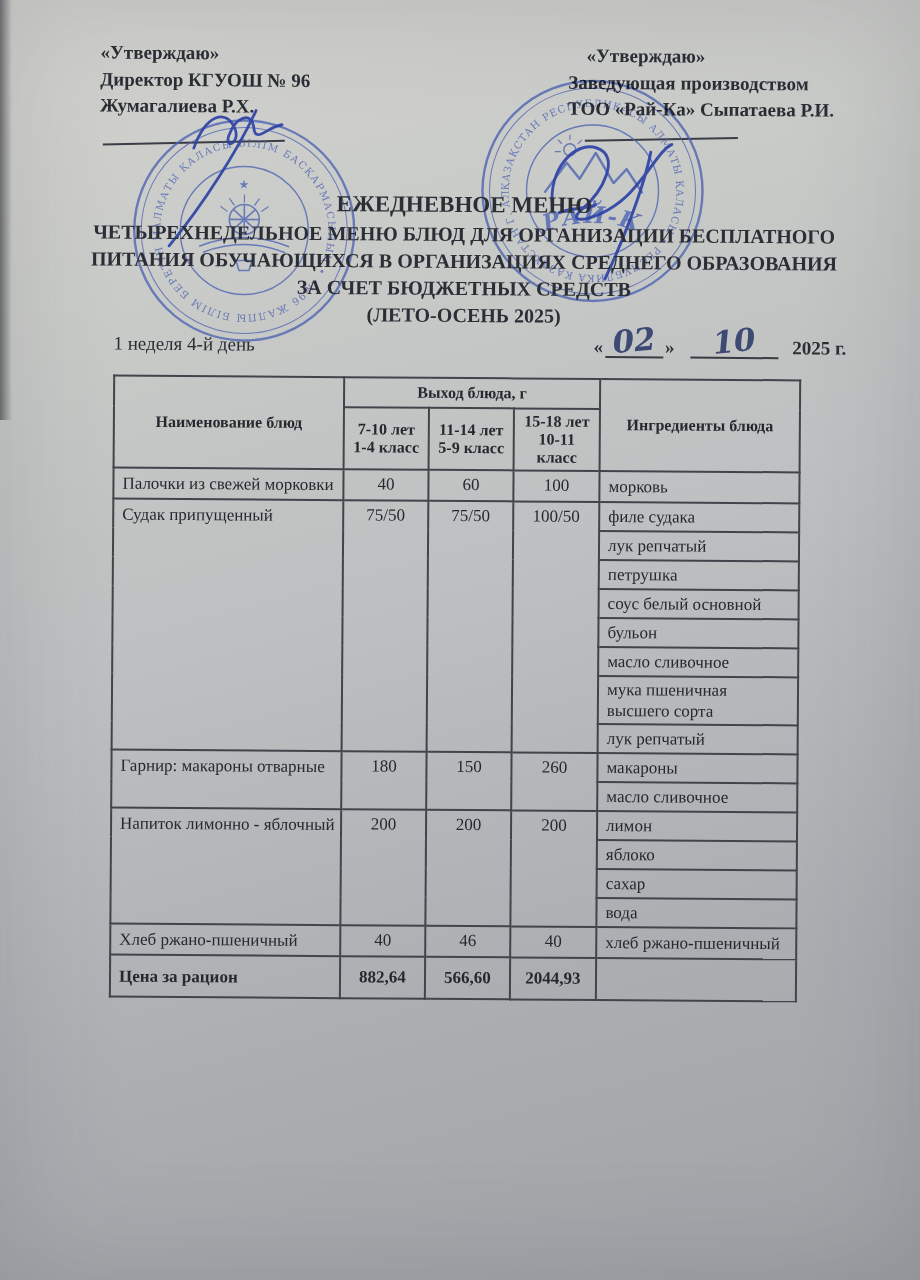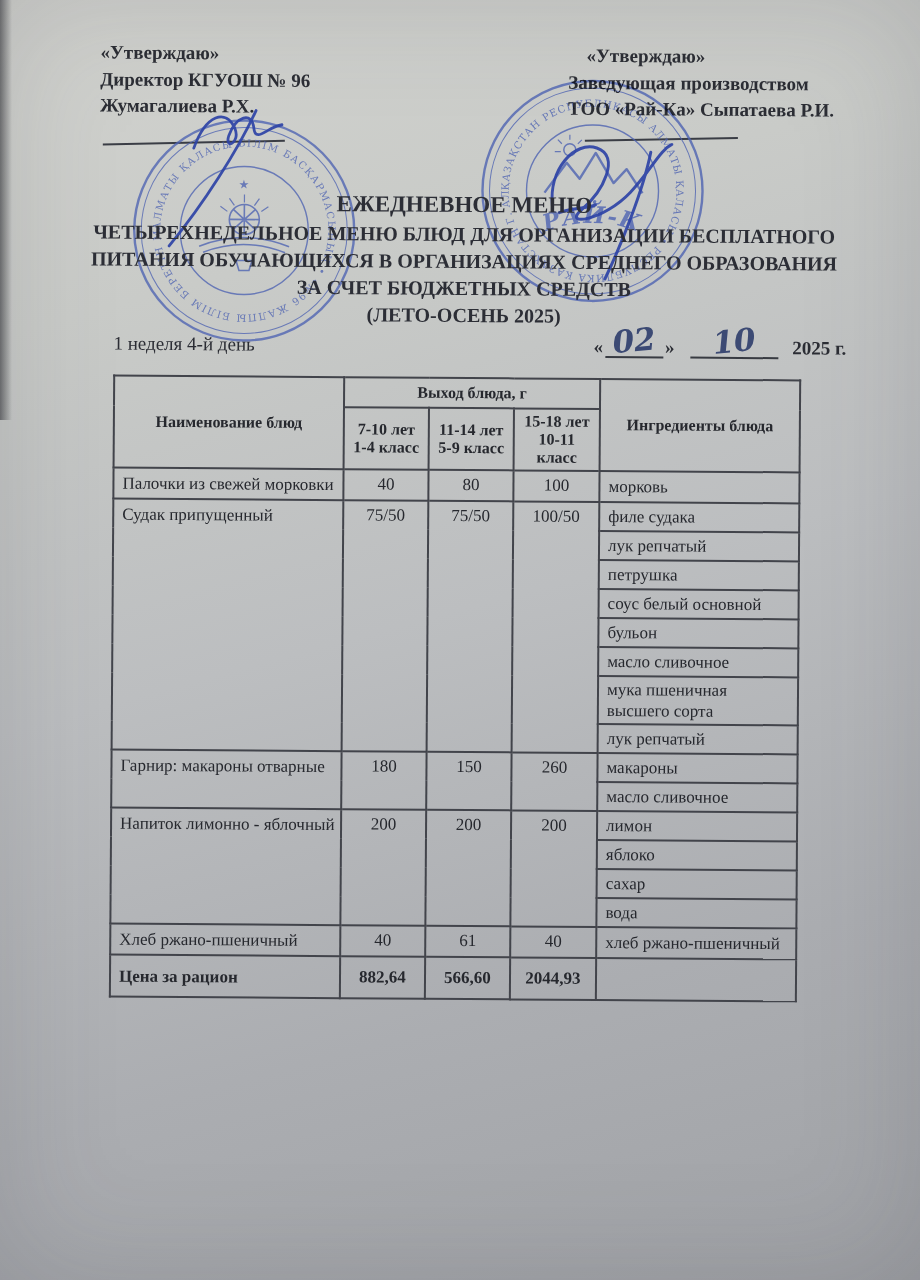--- a/index.html
+++ b/index.html
@@ -161,21 +161,21 @@
 5-9 класс</th>
           <th class="th-age">15-18 лет
 10-11
 класс</th>
         </tr>
       </thead>
       <tbody>
           <tr>
             <td class="dish" rowspan="1">Палочки из свежей морковки</td>
             <td class="val" rowspan="1">40</td>
-            <td class="val" rowspan="1">80</td>
+            <td class="val" rowspan="1">60</td>
             <td class="val" rowspan="1">100</td>
             <td class="ing">морковь</td>
           </tr>
           <tr>
             <td class="dish" rowspan="8">Судак припущенный</td>
             <td class="val" rowspan="8">75/50</td>
             <td class="val" rowspan="8">75/50</td>
             <td class="val" rowspan="8">100/50</td>
             <td class="ing">филе судака</td>
           </tr>
@@ -222,21 +222,21 @@
           </tr>
           <tr>
             <td class="ing">сахар</td>
           </tr>
           <tr>
             <td class="ing">вода</td>
           </tr>
           <tr>
             <td class="dish" rowspan="1">Хлеб ржано-пшеничный</td>
             <td class="val" rowspan="1">40</td>
-            <td class="val" rowspan="1">61</td>
+            <td class="val" rowspan="1">46</td>
             <td class="val" rowspan="1">40</td>
             <td class="ing">хлеб ржано-пшеничный</td>
           </tr>
           <tr class="price">
             <td class="dish bold">Цена за рацион</td>
             <td class="val bold">882,64</td>
             <td class="val bold">566,60</td>
             <td class="val bold">2044,93</td>
             <td class="ing"></td>
           </tr>

